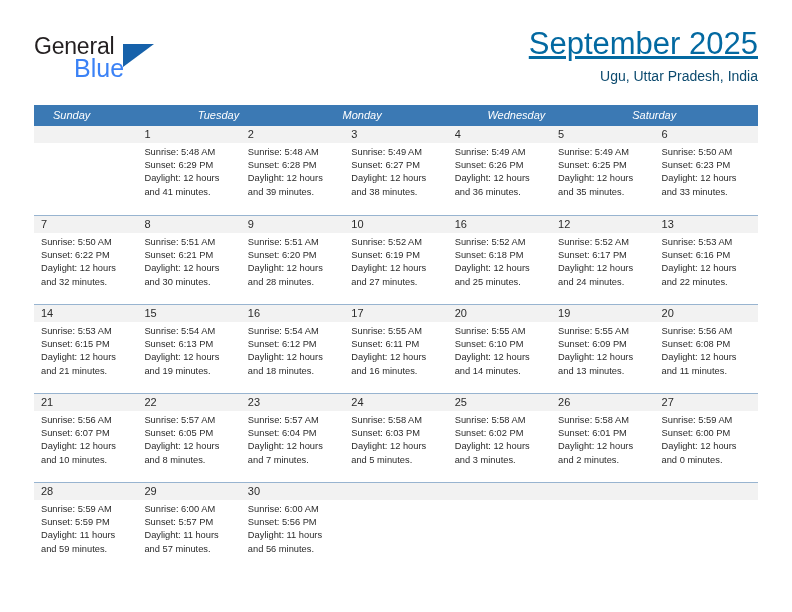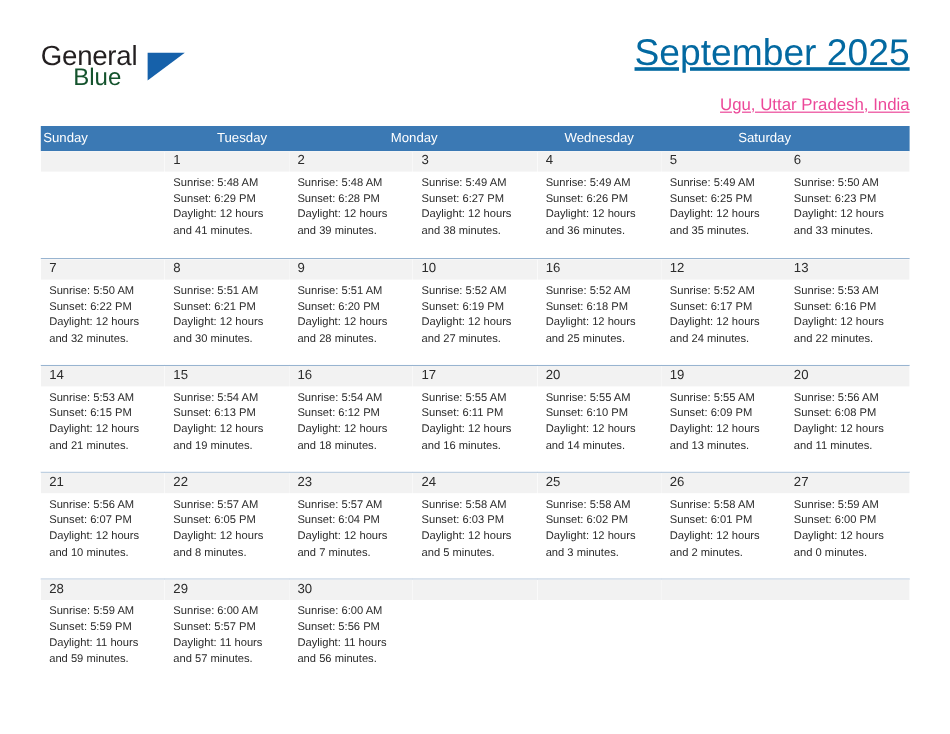--- a/index.html
+++ b/index.html
@@ -40,24 +40,24 @@
     position: absolute;
     left: 0;
     top: 0;
     font-size: 23px;
     letter-spacing: -0.2px;
     color: #231f20;
     font-family: "Liberation Sans", sans-serif;
   }
   .logo-blue {
     position: absolute;
-    left: 27px;
+    left: 40px;
     top: 21px;
-    font-size: 20px;
-    color: #14532d;
+    font-size: 25px;
+    color: #3b82f6;
     font-family: "Liberation Sans", sans-serif;
   }
   .logo-tri {
     position: absolute;
     left: 89px;
     top: 11px;
     width: 0;
     height: 0;
     border-left: 31px solid #1661aa;
     border-bottom: 23px solid transparent;
@@ -72,48 +72,48 @@
   .month-title {
     font-size: 31px;
     color: #0369a1;
     font-weight: normal;
     line-height: 32px;
     white-space: nowrap;
     text-decoration: underline;
   }
   .location {
     font-size: 14px;
-    color: #ec4899;
+    color: #0c4a6e;
     line-height: 20px;
-    margin-top: 17px;
+    margin-top: 6px;
     white-space: nowrap;
-    text-decoration: underline;
   }
 
   
   .calendar {
     position: absolute;
     left: 34px;
     top: 105px;
     width: 724px;
   }
   .weekhead {
     display: flex;
     background: #3b79b4;
     height: 21px;
   }
   .weekhead .wh {
     flex: 1 1 0;
     color: #ffffff;
     font-size: 11px;
     line-height: 21px;
-    padding-left: 2px;
+    padding-left: 19px;
     box-sizing: border-box;
     overflow: hidden;
     white-space: nowrap;
+    font-style: italic;
   }
 
   .week {
     display: flex;
     border-top: 1px solid #98b4d0;
     height: 89px;
     box-sizing: border-box;
   }
   .week:first-of-type {
     border-top: none;

